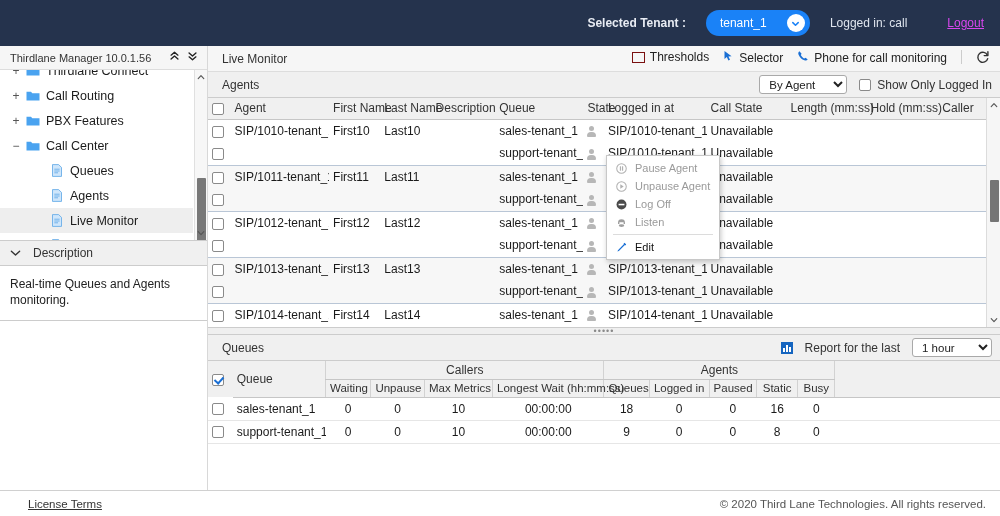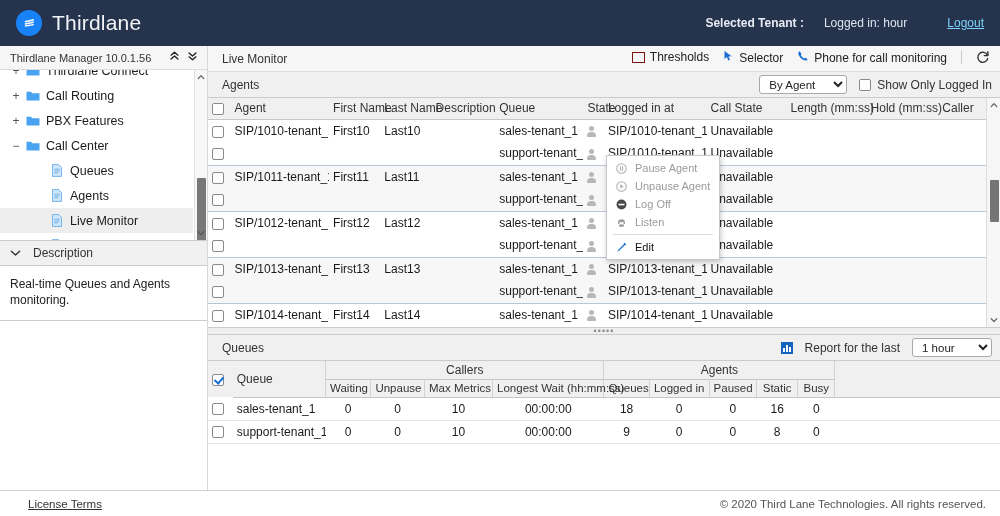--- a/index.html
+++ b/index.html
@@ -33,21 +33,21 @@
     background: #1a82f7; border-radius: 14px; height: 26px; min-width: 104px;
     display: flex; align-items: center; justify-content: space-between;
     padding: 0 5px 0 14px; cursor: pointer;
   }
   .tenant-pill .tname { font-size: 12px; color: #fff; margin-right: 8px; }
   .pill-caret {
     width: 18px; height: 18px; border-radius: 50%; background: #fff;
     display: flex; align-items: center; justify-content: center;
   }
   .logged-in { font-size: 12px; color: #dfe5ee; }
-  .logout { font-size: 12px; color: #7dd3fc; text-decoration: underline; cursor: pointer; margin-left: 20px; }
+  .logout { font-size: 12px; color: #d946ef; text-decoration: underline; cursor: pointer; margin-left: 20px; }
 
   
   .body { flex: 1 1 auto; display: flex; min-height: 0; background: #fff; }
 
   
   .sidebar { width: 208px; flex: 0 0 208px; display: flex; flex-direction: column; background: #fff; border-right: 1px solid #d8d8d8; min-height: 0; }
   .sb-header {
     height: 24px; flex: 0 0 24px; background: #f6f6f6; border-bottom: 1px solid #ddd;
     display: flex; align-items: center; padding: 0 6px 0 10px; font-size: 11px; color: #333;
   }
@@ -162,33 +162,31 @@
   }
   .footer .lt { text-decoration: underline; color: #333; cursor: pointer; }
   .footer .cr { margin-left: auto; color: #555; }
 </style>
 </head>
 <body>
 
 <div class="app">
 
   <div class="topbar">
-    <div class="logo-wrap">
-      <div class="logo-circle">
-        <svg width="15" height="15" viewBox="0 0 16 16" aria-hidden="true">
-          <path d="M3 5.2 L12.6 3.2 L12.6 5.0 L3 7.0 Z" fill="#fff"></path>
-          <path d="M3 7.6 L12.6 5.9 L12.6 7.5 L3 9.2 Z" fill="#fff"></path>
-          <path d="M3 9.9 L12.6 8.4 L12.6 9.9 L3 11.4 Z" fill="#fff"></path>
-        </svg>
-      </div>
-      <div class="brand">Thirdlane</div>
-    </div>
     <div class="topbar-right">
       <span class="sel-tenant-label">Selected Tenant :</span>
-      <span class="logged-in">Logged in: hour</span>
+      <div class="tenant-pill">
+        <span class="tname">tenant_1</span>
+        <span class="pill-caret">
+          <svg width="9" height="9" viewBox="0 0 10 10" aria-hidden="true">
+              <path d="M2 4 L5 7 L8 4" stroke="#1a82f7" stroke-width="1.7" fill="none" stroke-linecap="round" stroke-linejoin="round"></path>
+            </svg>
+        </span>
+      </div>
+      <span class="logged-in">Logged in: call</span>
       <span class="logout">Logout</span>
     </div>
   </div>
 
   <div class="body">
 
     <div class="sidebar">
       <div class="sb-header">
         <span class="sb-title">Thirdlane Manager 10.0.1.56</span>
         <span class="sb-ic">

